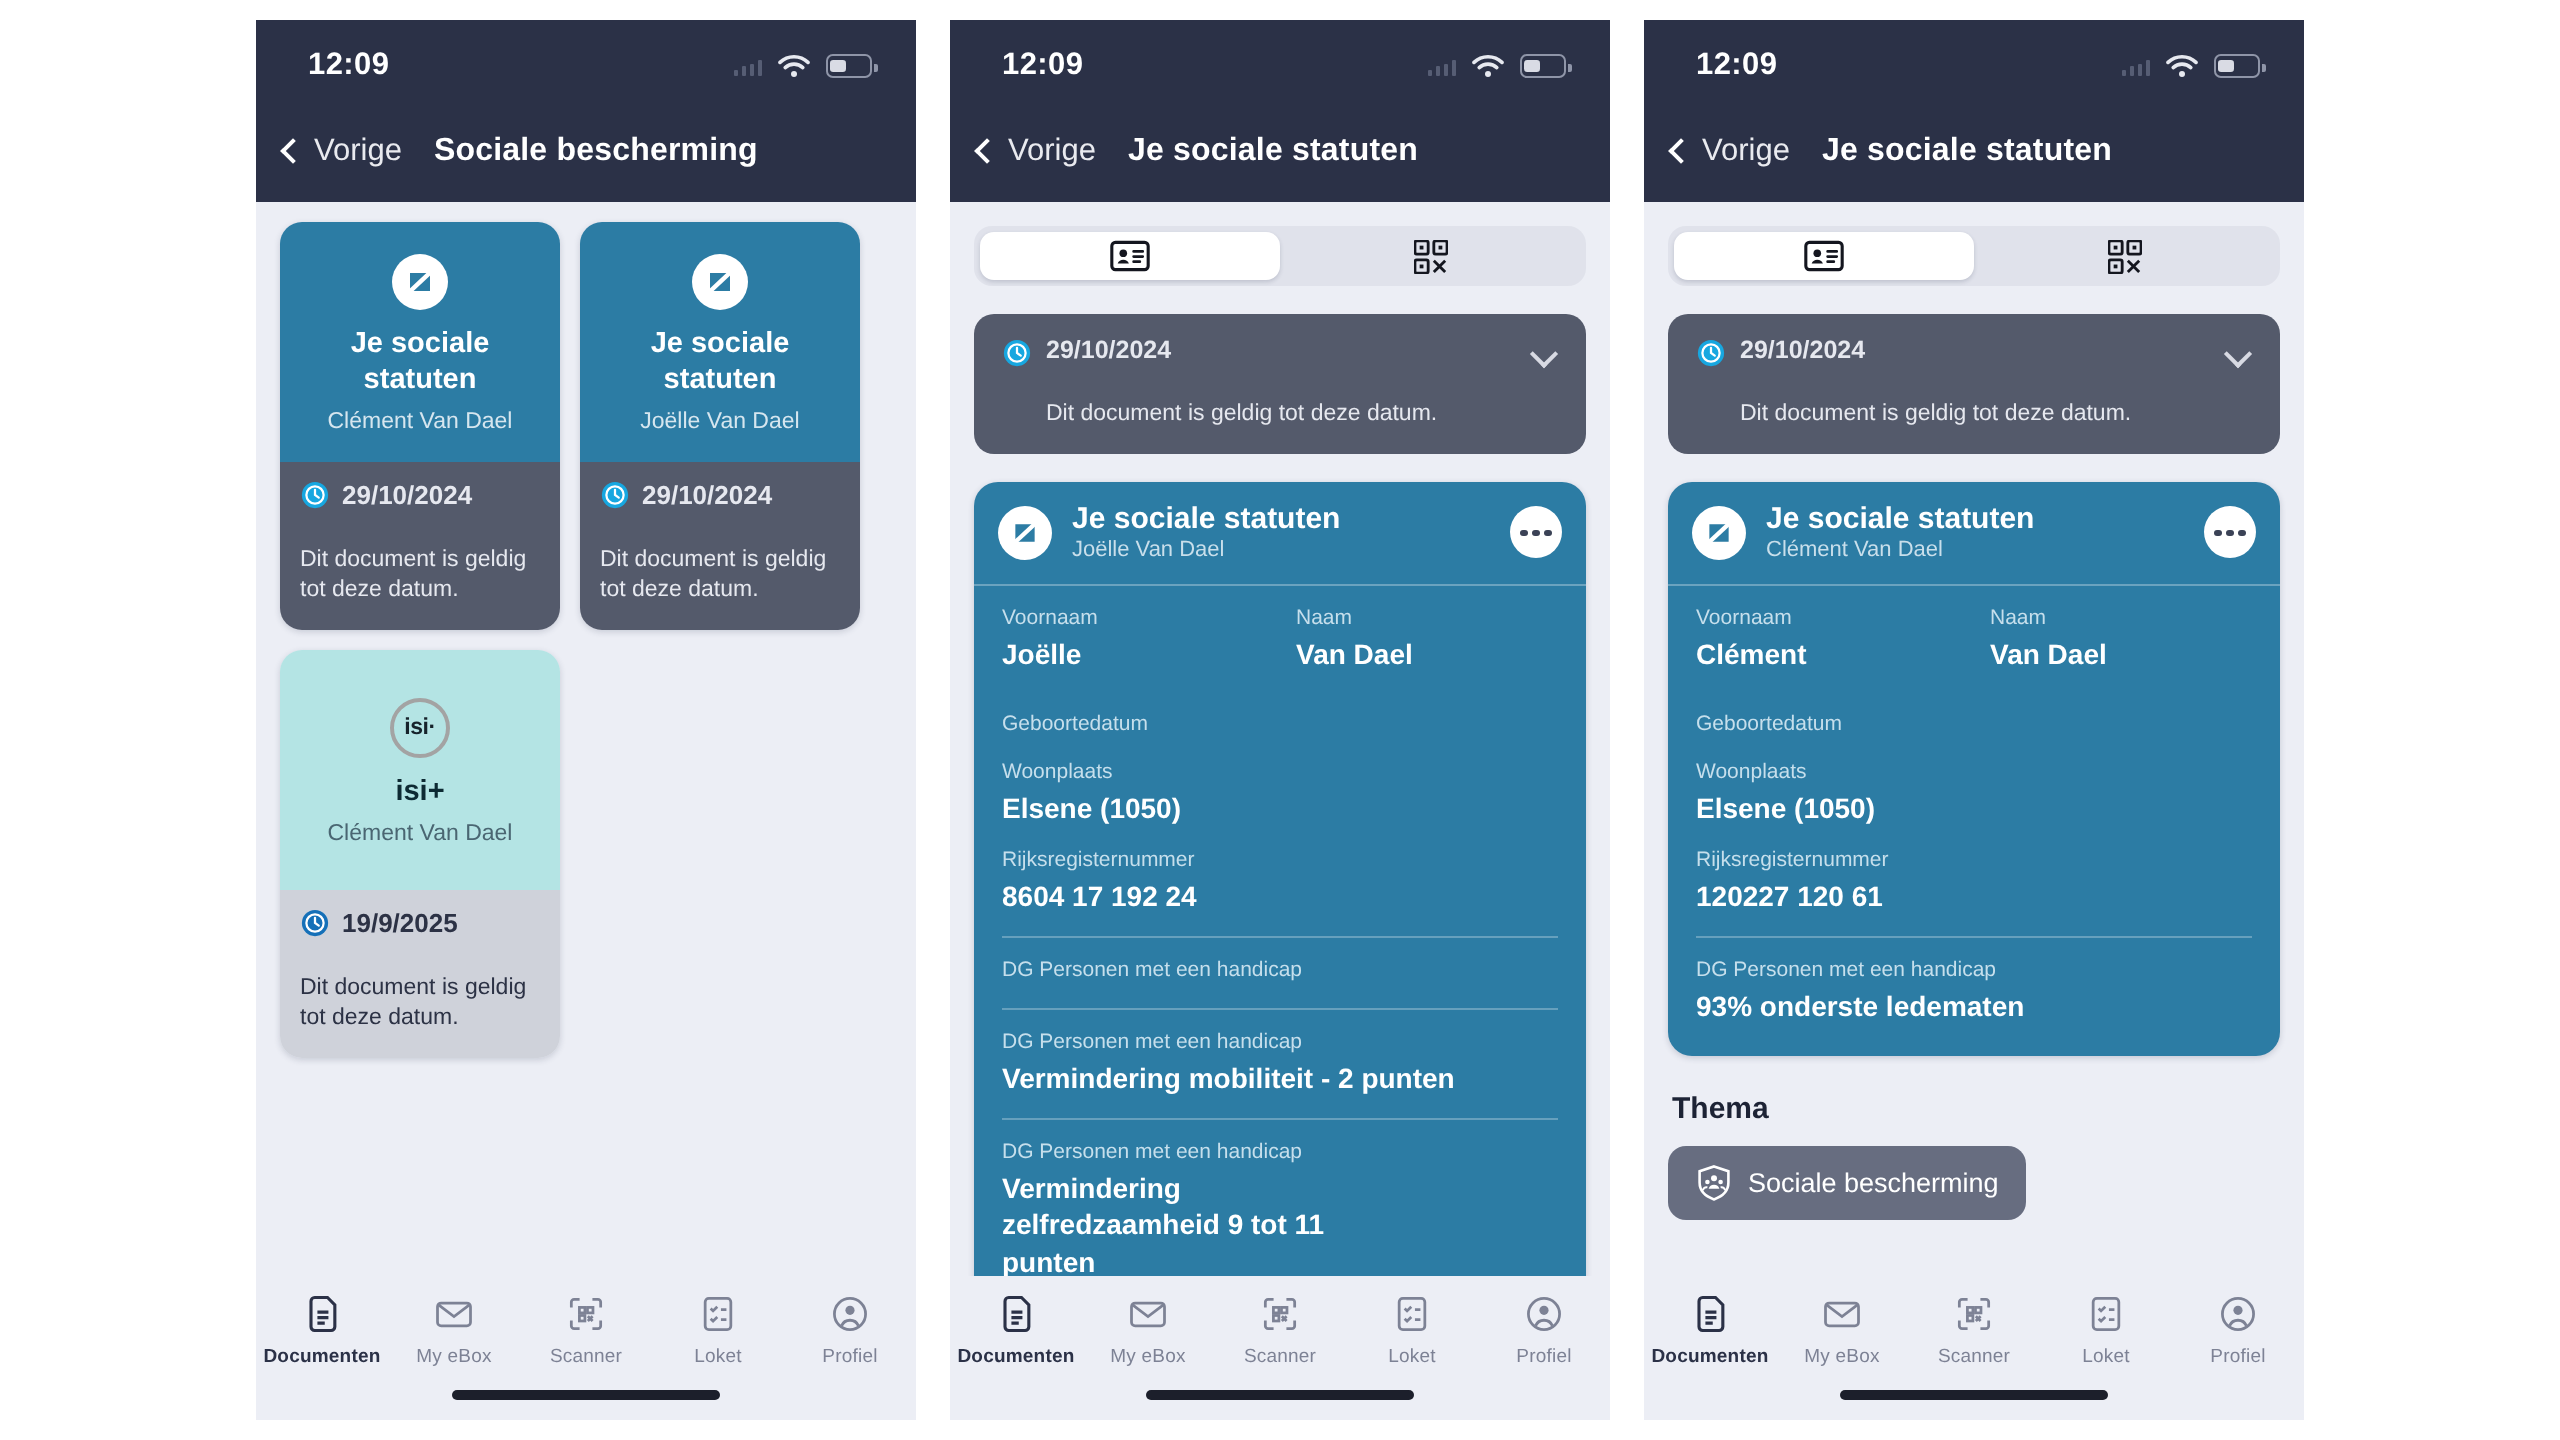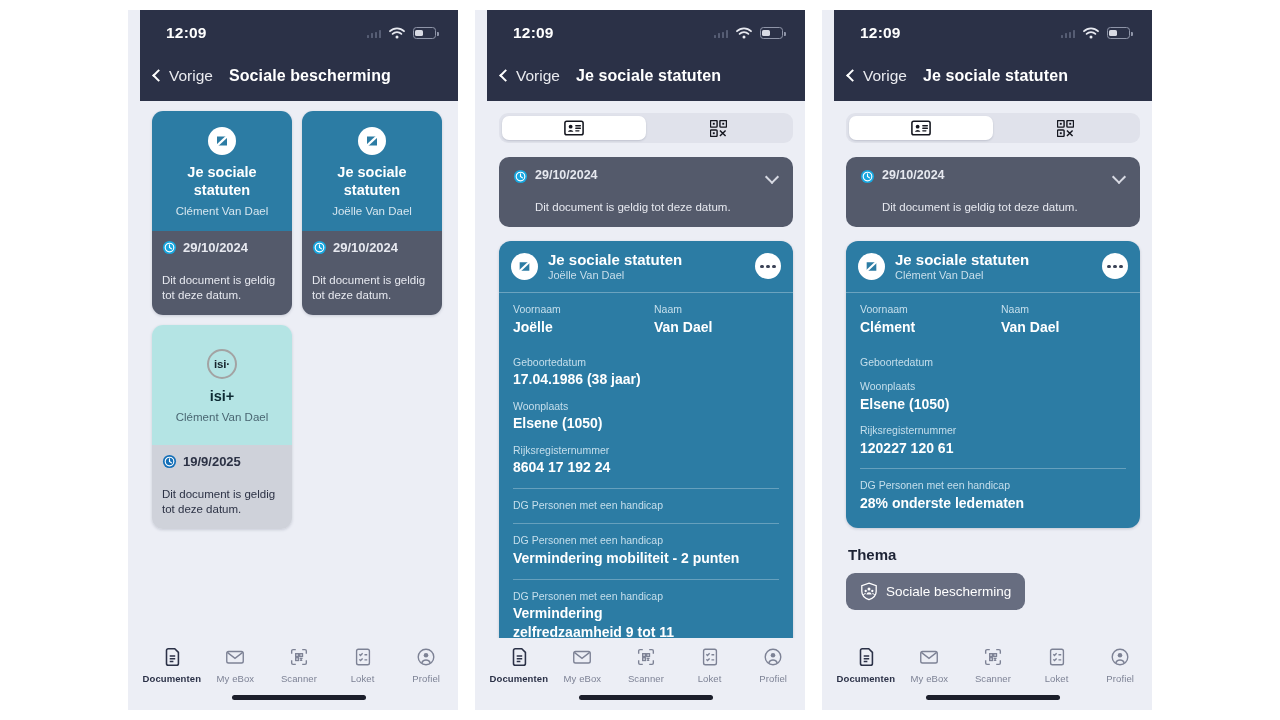--- a/index.html
+++ b/index.html
@@ -21,21 +21,20 @@
 
   
   .phone {
     position: relative;
     width: 330px;
     height: 700px;
     background: #eceef5;
     overflow: hidden;
     display: flex;
     flex-direction: column;
-    padding-left: 12px;
   }
 
   
   .statusbar {
     background: #2b3147;
     height: 46px;
     display: flex;
     align-items: center;
     justify-content: space-between;
     padding: 0 22px 0 26px;
@@ -472,21 +471,20 @@
               <div class="fld-label">Voornaam</div>
               <div class="fld-value">Joëlle</div>
             </div>
             <div class="fld">
               <div class="fld-label">Naam</div>
               <div class="fld-value">Van Dael</div>
             </div>
           </div>
           <div class="fld" style="margin-top:8px">
             <div class="fld-label">Geboortedatum</div>
-            <div class="fld-value">17.04.1986 (38 jaar)</div>
           </div>
           <div class="fld">
             <div class="fld-label">Woonplaats</div>
             <div class="fld-value">Elsene (1050)</div>
           </div>
           <div class="fld">
             <div class="fld-label">Rijksregisternummer</div>
             <div class="fld-value">8604 17 192 24</div>
           </div>
           <div class="sep"></div>
@@ -654,21 +652,21 @@
             <div class="fld-label">Woonplaats</div>
             <div class="fld-value">Elsene (1050)</div>
           </div>
           <div class="fld">
             <div class="fld-label">Rijksregisternummer</div>
             <div class="fld-value">120227 120 61</div>
           </div>
           <div class="sep"></div>
           <div class="fld" style="margin-bottom:0">
             <div class="fld-label">DG Personen met een handicap</div>
-            <div class="fld-value">28% onderste ledematen</div>
+            <div class="fld-value">93% onderste ledematen</div>
           </div>
         </div>
       </div>
 
       <div class="thema-title">Thema</div>
       <div class="thema-chip">
         <svg width="18" height="19" viewBox="0 0 18 19">
           <path d="M9 1.2 L16.2 3.6 V9.3c0 4.3-3.1 7-7.2 8.4C4.9 16.3 1.8 13.6 1.8 9.3V3.6z" fill="none" stroke="#fff" stroke-width="1.3"></path>
           <circle cx="9" cy="7.1" r="1.5" fill="#fff"></circle>
           <circle cx="5.7" cy="9" r="1.15" fill="#fff"></circle>

